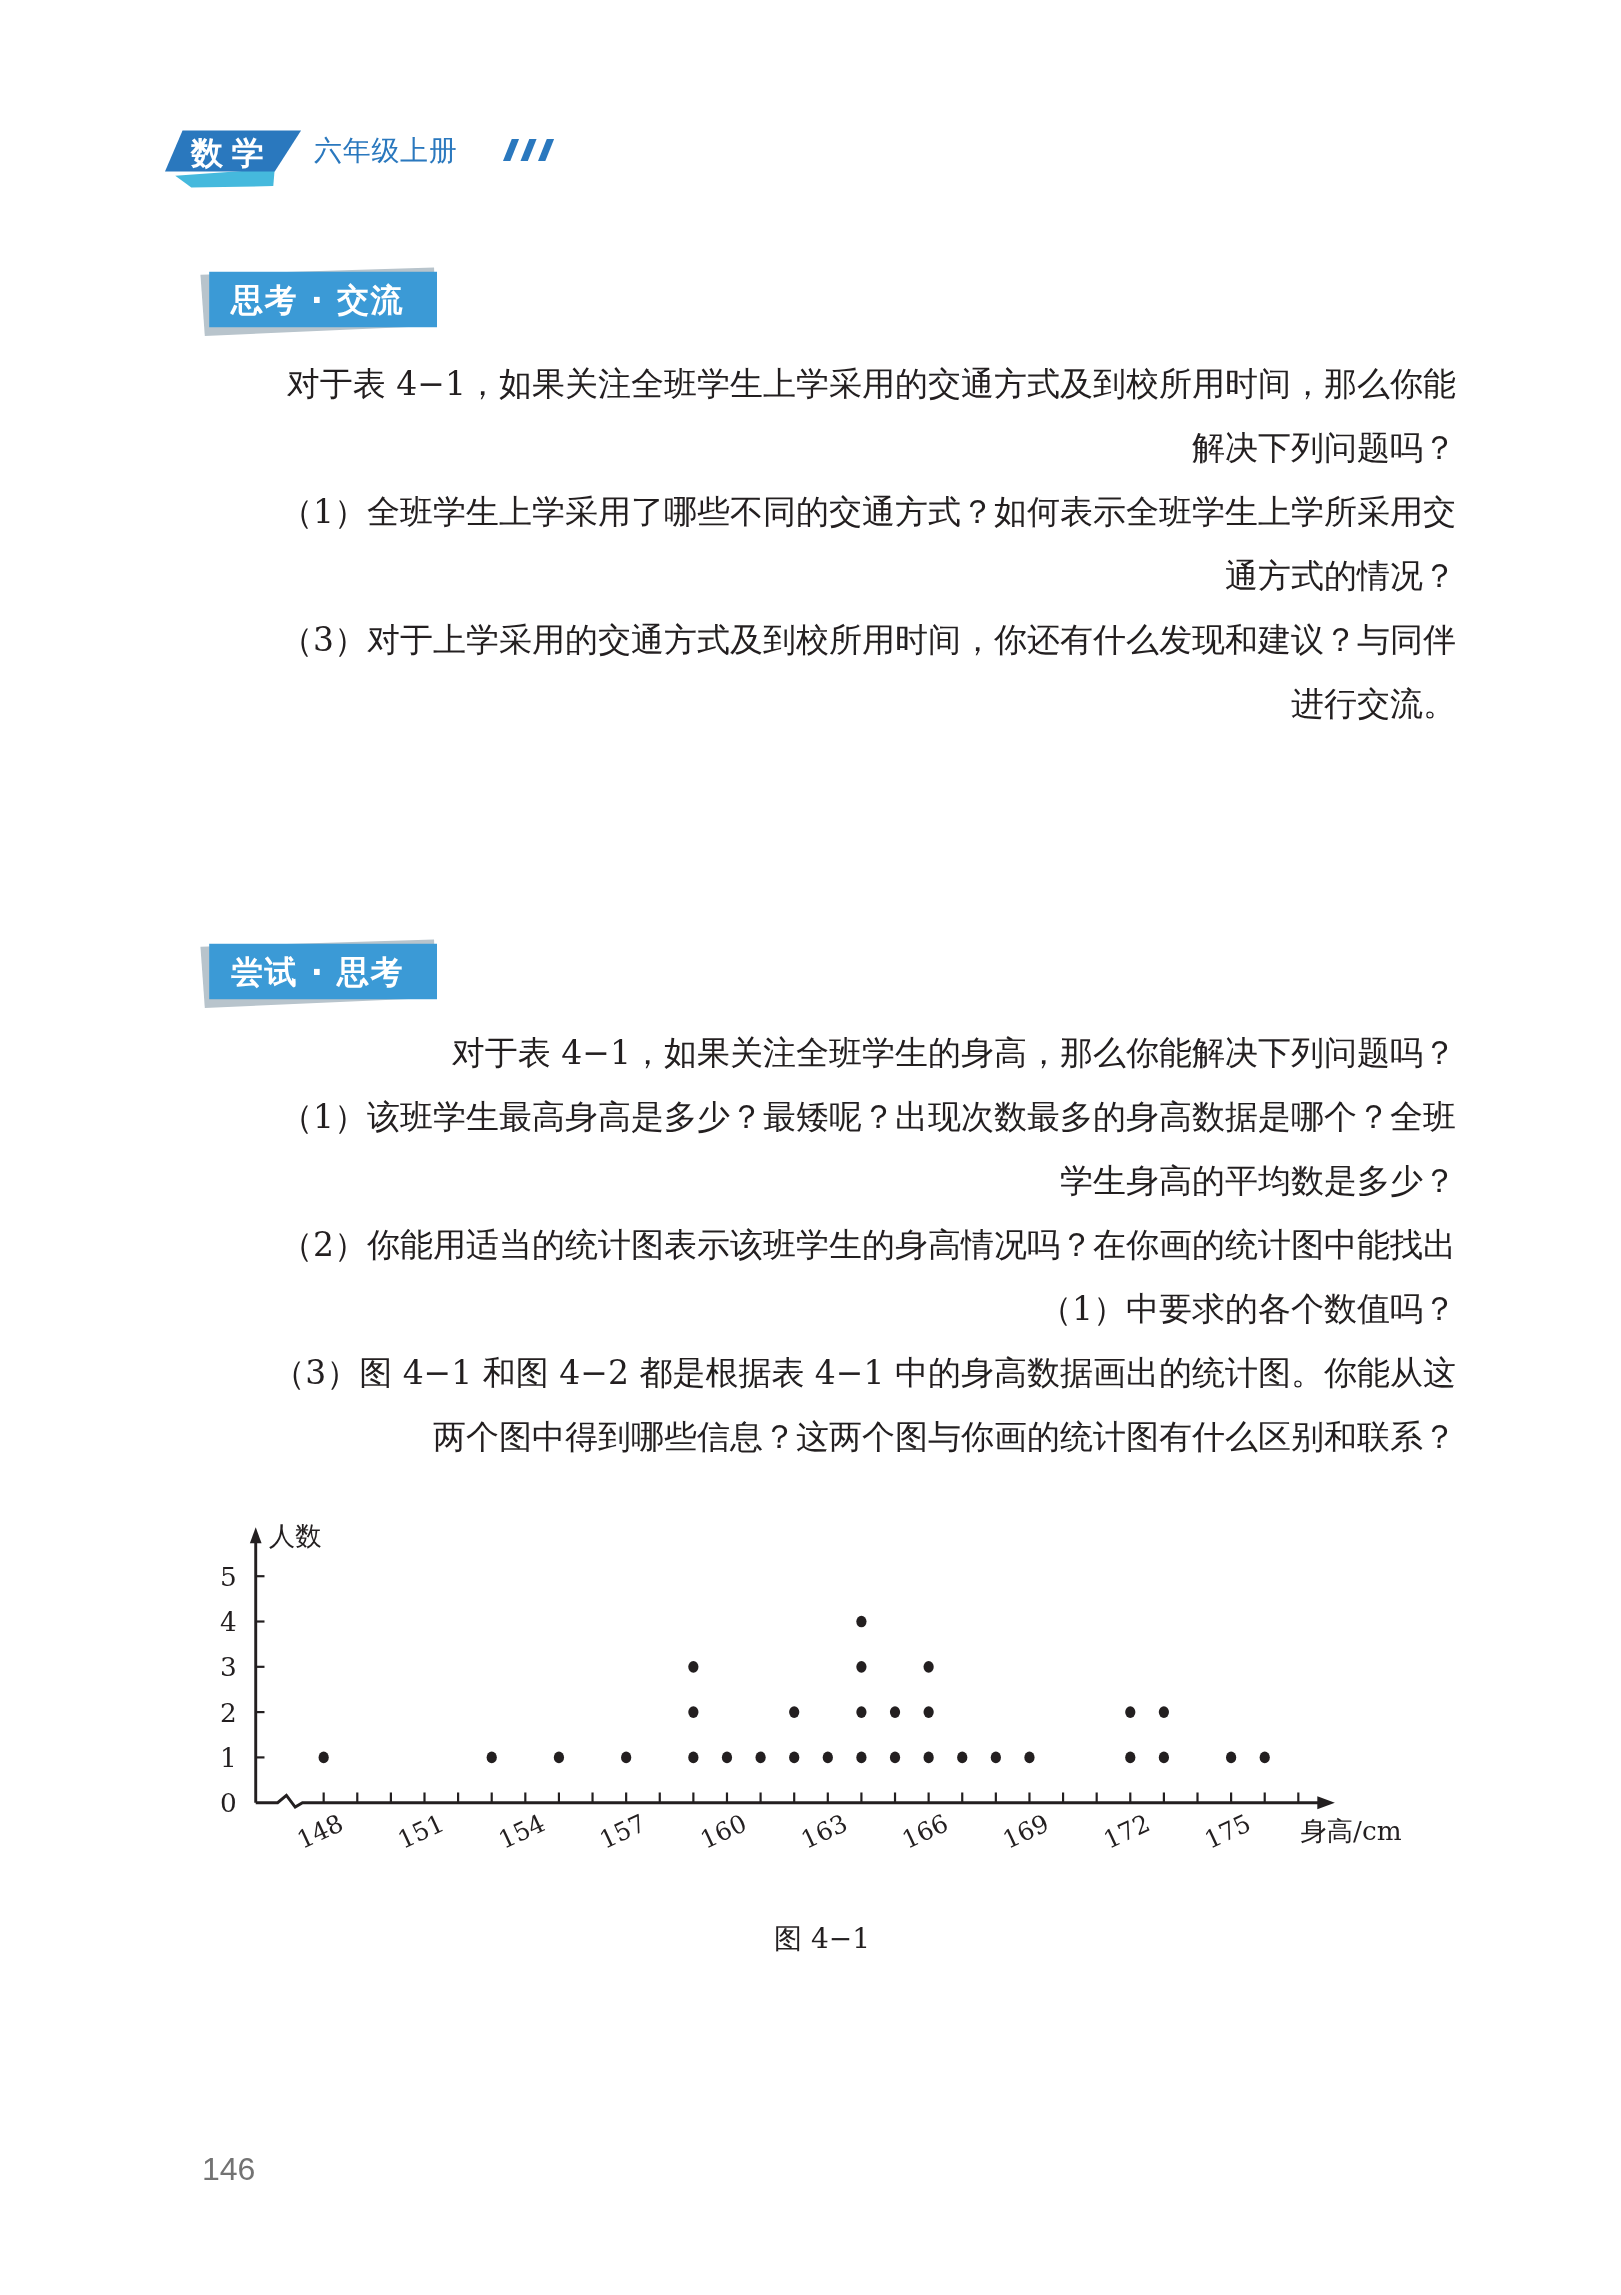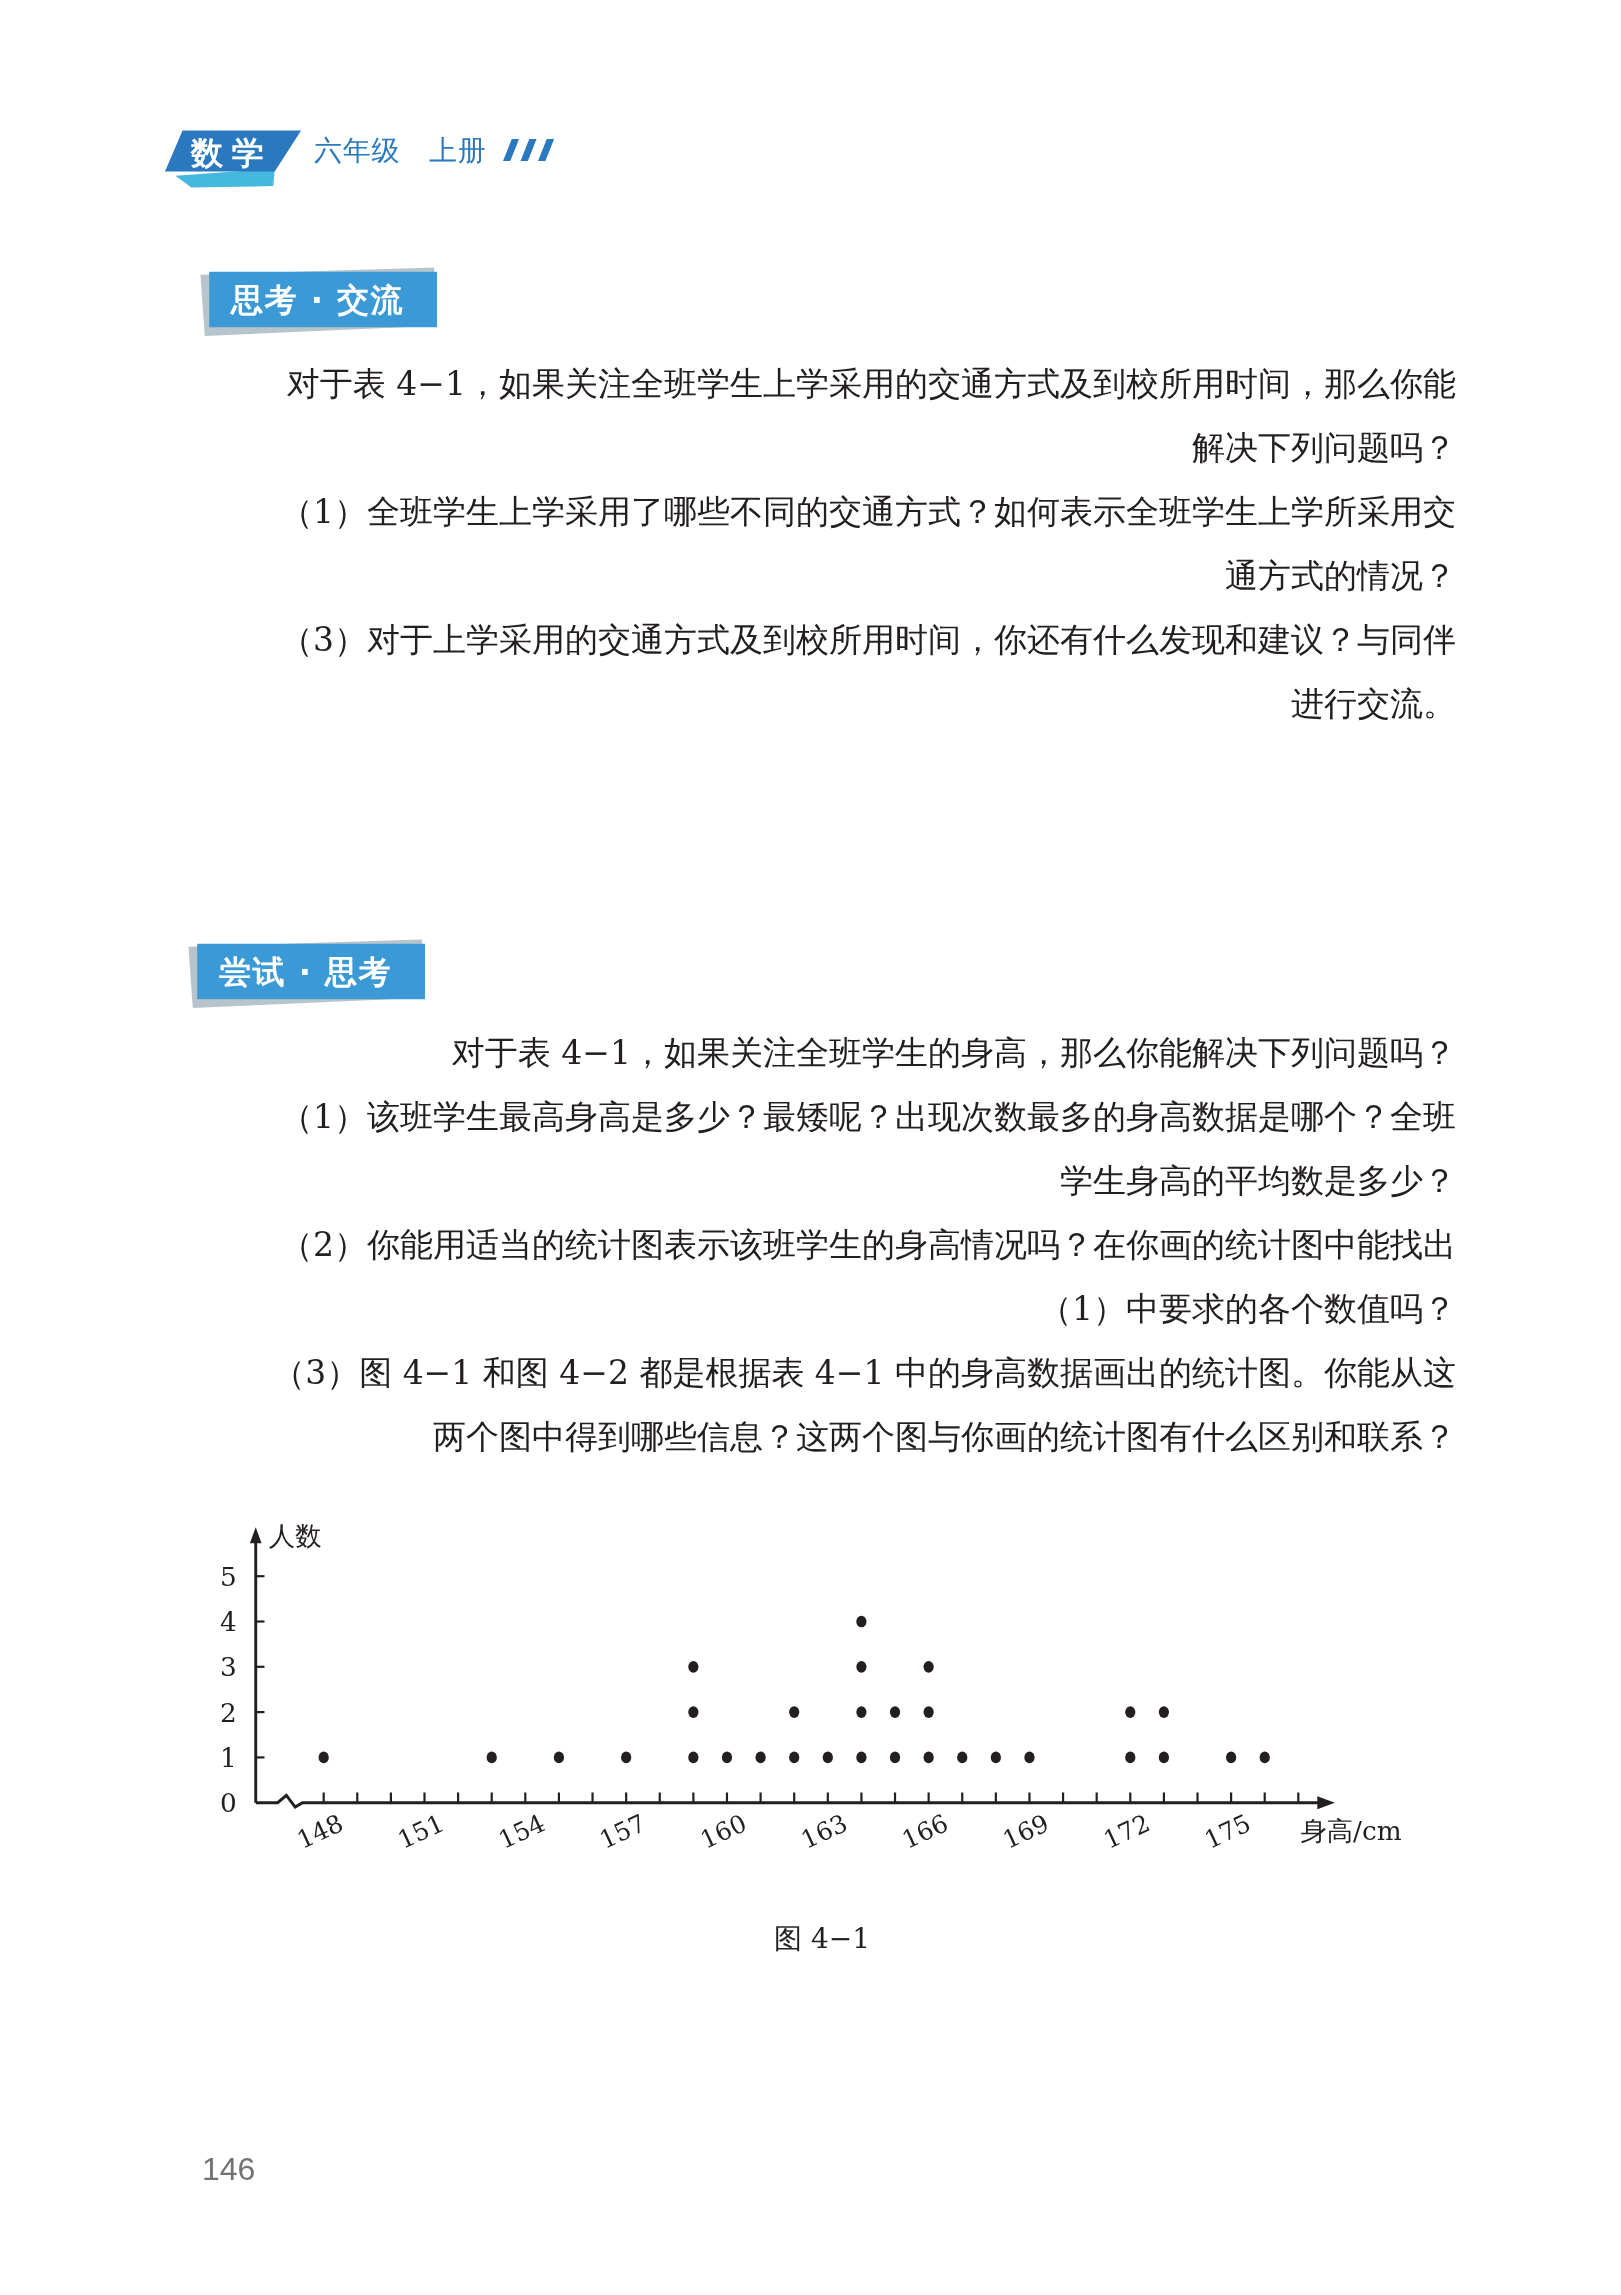--- a/index.html
+++ b/index.html
@@ -4,21 +4,21 @@
 <style>
   html, body { margin: 0; padding: 0; background: #ffffff; }
   body { width: 1622px; height: 2295px; position: relative; overflow: hidden;
          font-family: "DejaVu Serif", "Liberation Serif", serif; color: #231f20; }
   .abs { position: absolute; }
 
   
   .hdr-badge { left: 165px; top: 129px; width: 139px; height: 60px; }
   .hdr-grade { left: 314px; top: 132px; font-family: "DejaVu Sans", "Liberation Sans", sans-serif;
                font-size: 28px; color: #2a78be; letter-spacing: 0.7px; white-space: nowrap; }
-  .hdr-grade span + span { margin-left: 29px; }
+  .hdr-grade span + span { }
   .hdr-slashes { left: 503px; top: 139px; width: 54px; height: 22px; }
 
   
   .tag { width: 241px; height: 73px; }
   .tag .tag-label { position: absolute; left: 16px; top: 8.8px; width: 226px; height: 56px;
                     font-family: "DejaVu Sans", "Liberation Sans", sans-serif; font-size: 32px;
                     color: #ffffff; line-height: 56px; padding-left: 19px; letter-spacing: 1.5px;
                     box-sizing: border-box; font-weight: bold; }
   .tag svg { position: absolute; left: 0; top: 0; }
 
@@ -61,21 +61,21 @@
   </svg>
   <div class="tag-label">思考 · 交流</div>
 </div>
 
 <div class="abs para" style="top:352px;">
   <p>对于表 4−1，如果关注全班学生上学采用的交通方式及到校所用时间，那么你能解决下列问题吗？</p>
   <p>（1）全班学生上学采用了哪些不同的交通方式？如何表示全班学生上学所采用交通方式的情况？</p>
   <p>（3）对于上学采用的交通方式及到校所用时间，你还有什么发现和建议？与同伴进行交流。</p>
 </div>
 
-<div class="abs tag" style="left:184px;top:935px;">
+<div class="abs tag" style="left:196px;top:935px;">
   <svg width="241" height="73" viewBox="0 0 330 100">
     <polygon points="6,16 326,6 330,86 12,100" fill="#b8c4cc"></polygon>
     <rect x="18" y="12" width="314" height="76" fill="#3b9ad6"></rect>
   </svg>
   <div class="tag-label">尝试 · 思考</div>
 </div>
 
 <div class="abs para" style="top:1021px;">
   <p>对于表 4−1，如果关注全班学生的身高，那么你能解决下列问题吗？</p>
   <p>（1）该班学生最高身高是多少？最矮呢？出现次数最多的身高数据是哪个？全班学生身高的平均数是多少？</p>

